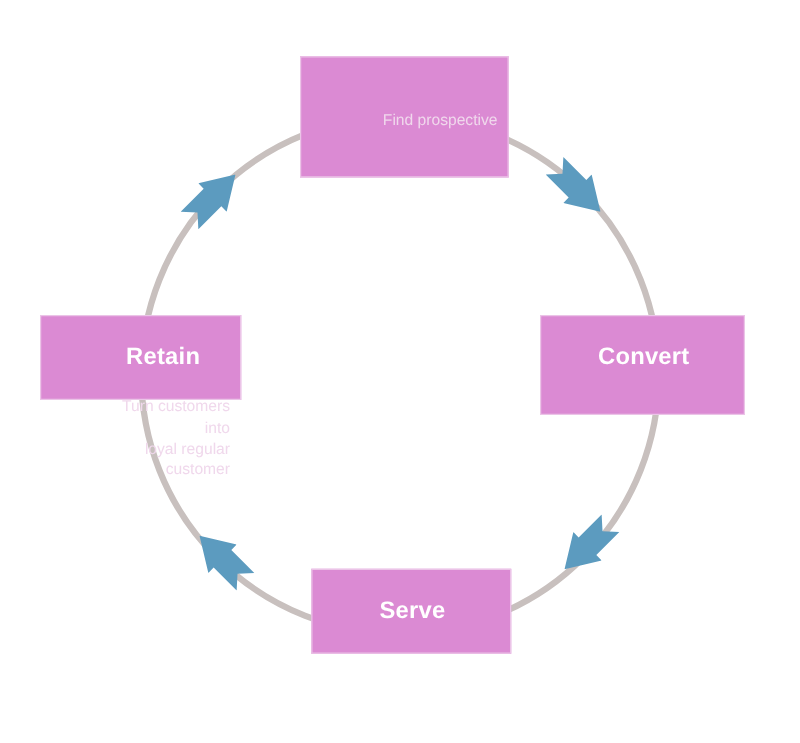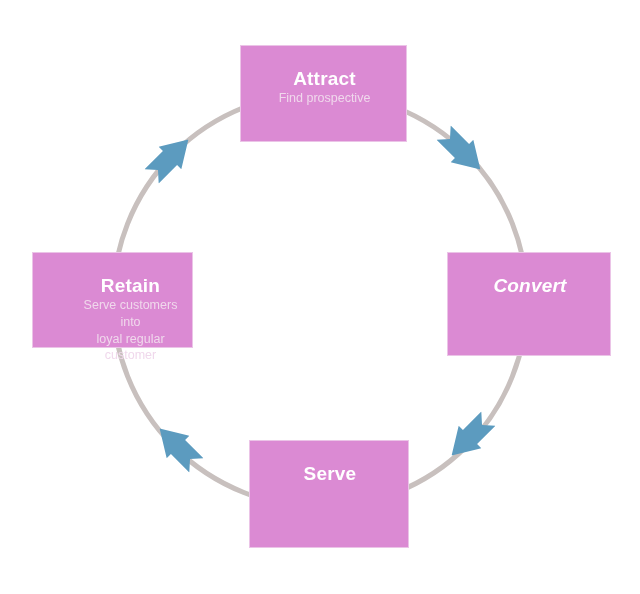--- a/index.html
+++ b/index.html
@@ -44,32 +44,32 @@
   }
   .node-title {
     color: var(--title-color);
     font-size: 19px;
     font-weight: 600;
     text-align: center;
     line-height: 1.15;
     letter-spacing: 0.2px;
   }
   .node-subtitle {
-    margin-top: 0;
+    margin-top: 20px;
     color: var(--subtitle-color);
     font-size: 12.5px;
     line-height: 1.35;
-    text-align: center;
+    text-align: right;
     white-space: pre-line;
   }
   
   .node-attract { left: 240px; top: 45px;  width: 167px; height: 97px; }
-  .node-convert { left: 447px; top: 252px; width: 164px; height: 104px; font-style: italic; }
-  .node-serve   { left: 249px; top: 440px; width: 160px; height: 108px; }
-  .node-retain  { left: 32px;  top: 252px; width: 161px; height: 96px; padding-left: 44px; }
+  .node-convert { left: 432px; top: 252px; width: 164px; height: 80px; }
+  .node-serve   { left: 249px; top: 455px; width: 160px; height: 68px; }
+  .node-retain  { left: 32px;  top: 252px; width: 161px; height: 68px; padding-left: 44px; }
   
   .arrow-tr { left: 462px; top: 151px; --r: 45deg; }
   .arrow-br { left: 470px; top: 437px; --r: 135deg; }
   .arrow-bl { left: 178px; top: 447px; --r: 225deg; }
   .arrow-tl { left: 170px; top: 158px; --r: 315deg; }
 </style>
 </head>
 <body>
 
 <div class="stage">
@@ -93,31 +93,30 @@
       <polygon points="0,6 26,6 26,0 52,16 26,32 26,26 0,26 9,16" fill="var(--arrow-fill)"></polygon>
     </svg>
   </div>
   <div class="arrow arrow-tl">
     <svg viewBox="0 0 52 32" xmlns="http://www.w3.org/2000/svg">
       <polygon points="0,6 26,6 26,0 52,16 26,32 26,26 0,26 9,16" fill="var(--arrow-fill)"></polygon>
     </svg>
   </div>
 
   <div class="node node-attract">
-    <div class="node-title">Attract</div>
     <div class="node-subtitle">Find prospective</div>
   </div>
 
   <div class="node node-convert">
     <div class="node-title">Convert</div>
   </div>
 
   <div class="node node-serve">
     <div class="node-title">Serve</div>
   </div>
 
   <div class="node node-retain">
     <div class="node-title">Retain</div>
-    <div class="node-subtitle">Serve customers into
+    <div class="node-subtitle">Turn customers into
 loyal regular customer</div>
   </div>
 
 </div>
 
 </body></html>

